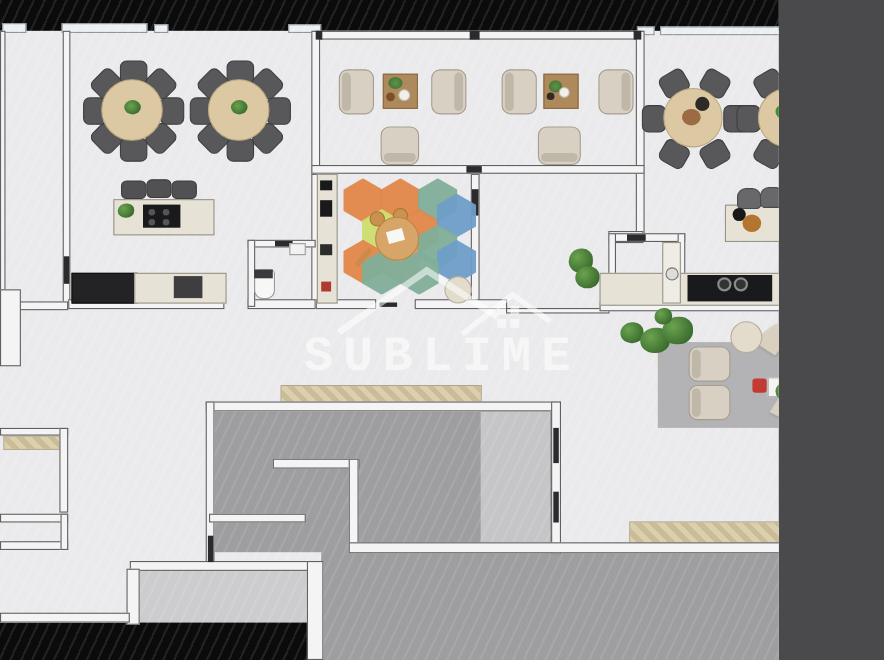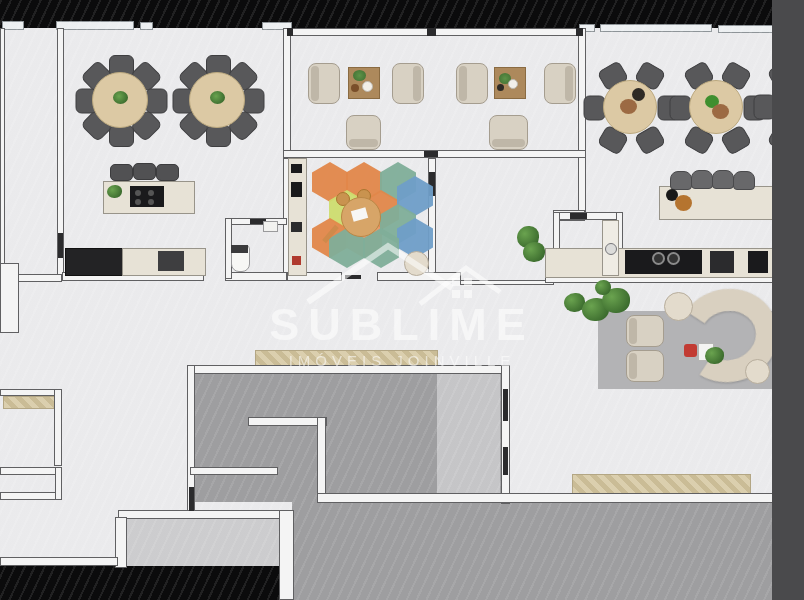--- a/index.html
+++ b/index.html
@@ -1,17 +1,17 @@
 <!DOCTYPE html>
 <html style="--floor: #ebebed; --wall-fill: #f4f4f4; --wall-edge: #606062; --exterior-black: #0b0b0c; --concrete: #9e9ea0; --concrete-light: #c6c6c8; --room-floor-light: #cdcdcf; --table-wood: #dcc9a4; --chair-dark: #58585a; --counter-light: #e7e2d6; --appliance-dark: #1a1a1c; --rug-gray: #b3b3b5; --rug-orange: #e1874a; --rug-teal: #7fae99; --rug-blue: #6f9ec8; --rug-yellow: #cedd6f; --rug-salmon: #e89a6a; --plant-green: #4c7d3c; --sofa-cream: #d9d0c0; --watermark-white: rgba(255,255,255,0.55);"><head>
 <meta charset="utf-8">
 <style>
   html,body{margin:0;padding:0;background:#4a4a4c;}
-  .stage{position:relative;width:772px;height:600px;overflow:hidden;
-         background:var(--floor,#ebebed);font-family:Liberation Sans, sans-serif;}
+  .stage{position:relative;width:708px;height:600px;overflow:hidden;
+         background:var(--floor,#ebebed);font-family:Liberation Mono, monospace;}
   .stage::before{content:"";position:absolute;inset:0;z-index:1;pointer-events:none;
          background:repeating-linear-gradient(115deg,rgba(255,255,255,.5) 0 2px,rgba(0,0,0,.015) 2px 9px);opacity:.18;}
   .abs{position:absolute;}
   .floor{position:absolute;}
   .blk{position:absolute;background:var(--exterior-black,#0b0b0c);}
   .win{position:absolute;background:#edf0f2;border:1px solid #8e9498;box-sizing:border-box;}
   .w{position:absolute;background:var(--wall-fill,#f4f4f4);border:1px solid var(--wall-edge,#606062);box-sizing:border-box;z-index:3;}
   .wd{position:absolute;background:#2b2b2d;z-index:4;}
   .planter{position:absolute;background:repeating-linear-gradient(45deg,#dbcfae 0 5px,#cabc96 5px 10px);border:1px solid #b3a684;z-index:2;}
   .counter{position:absolute;background:var(--counter-light,#e7e2d6);border:1px solid #98948a;z-index:4;}
@@ -309,16 +309,15 @@
       <polyline points="8,64 88,8 152,50" fill="none" stroke="rgba(255,255,255,0.55)" stroke-width="6"></polyline>
       <polyline points="120,66 166,30 200,54" fill="none" stroke="rgba(255,255,255,0.55)" stroke-width="5"></polyline>
       <rect x="152" y="40" width="8" height="8" fill="rgba(255,255,255,0.55)"></rect>
       <rect x="164" y="40" width="8" height="8" fill="rgba(255,255,255,0.55)"></rect>
       <rect x="152" y="52" width="8" height="8" fill="rgba(255,255,255,0.55)"></rect>
       <rect x="164" y="52" width="8" height="8" fill="rgba(255,255,255,0.55)"></rect>
     </svg>
   </div>
   <div class="wm" style="left:252px;top:302px;width:300px;">
     <div class="wm-title">SUBLIME</div>
-    <div class="wm-sub">IMÓVEIS JOINVILLE</div>
   </div>
 
 </div>
 
 </body></html>

